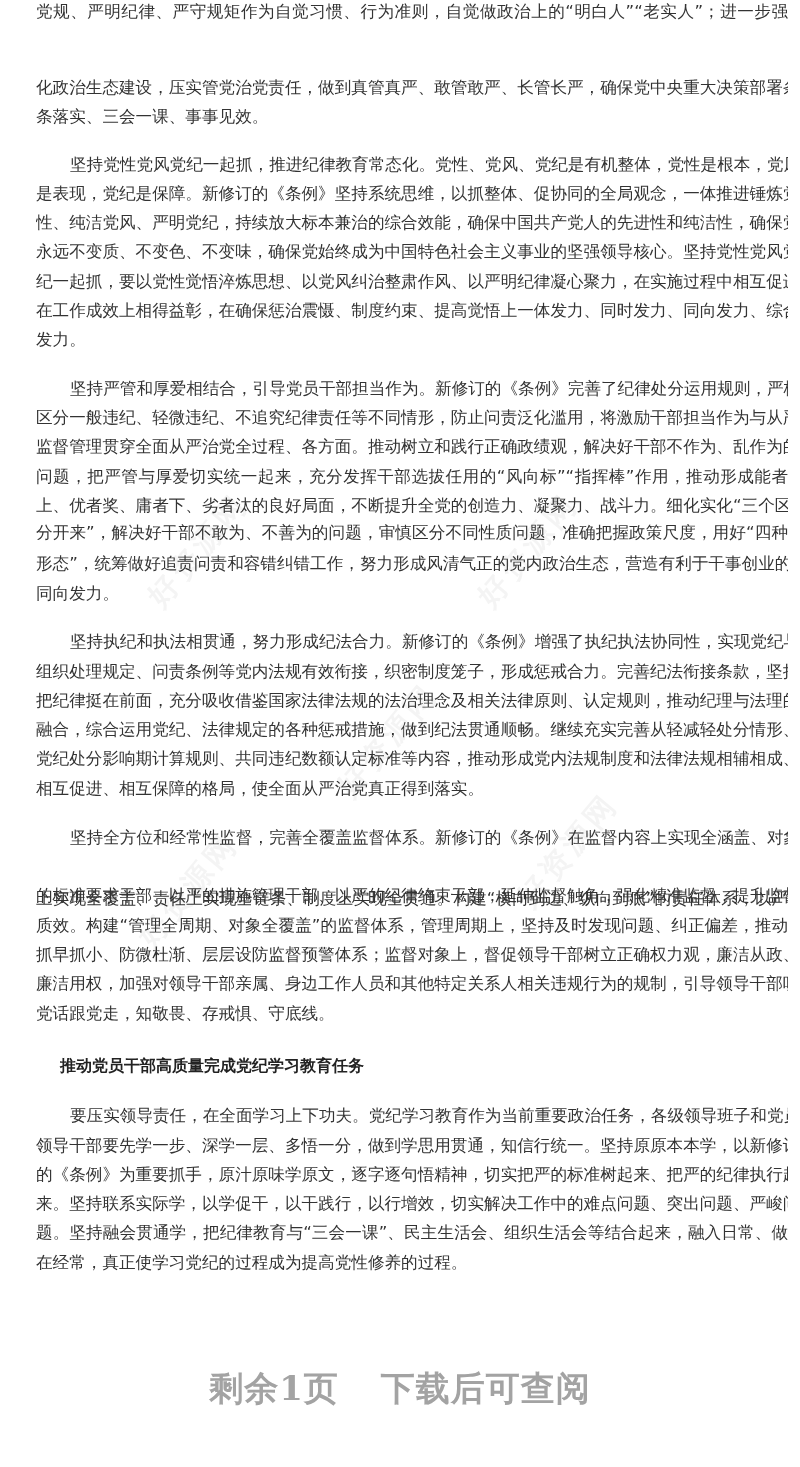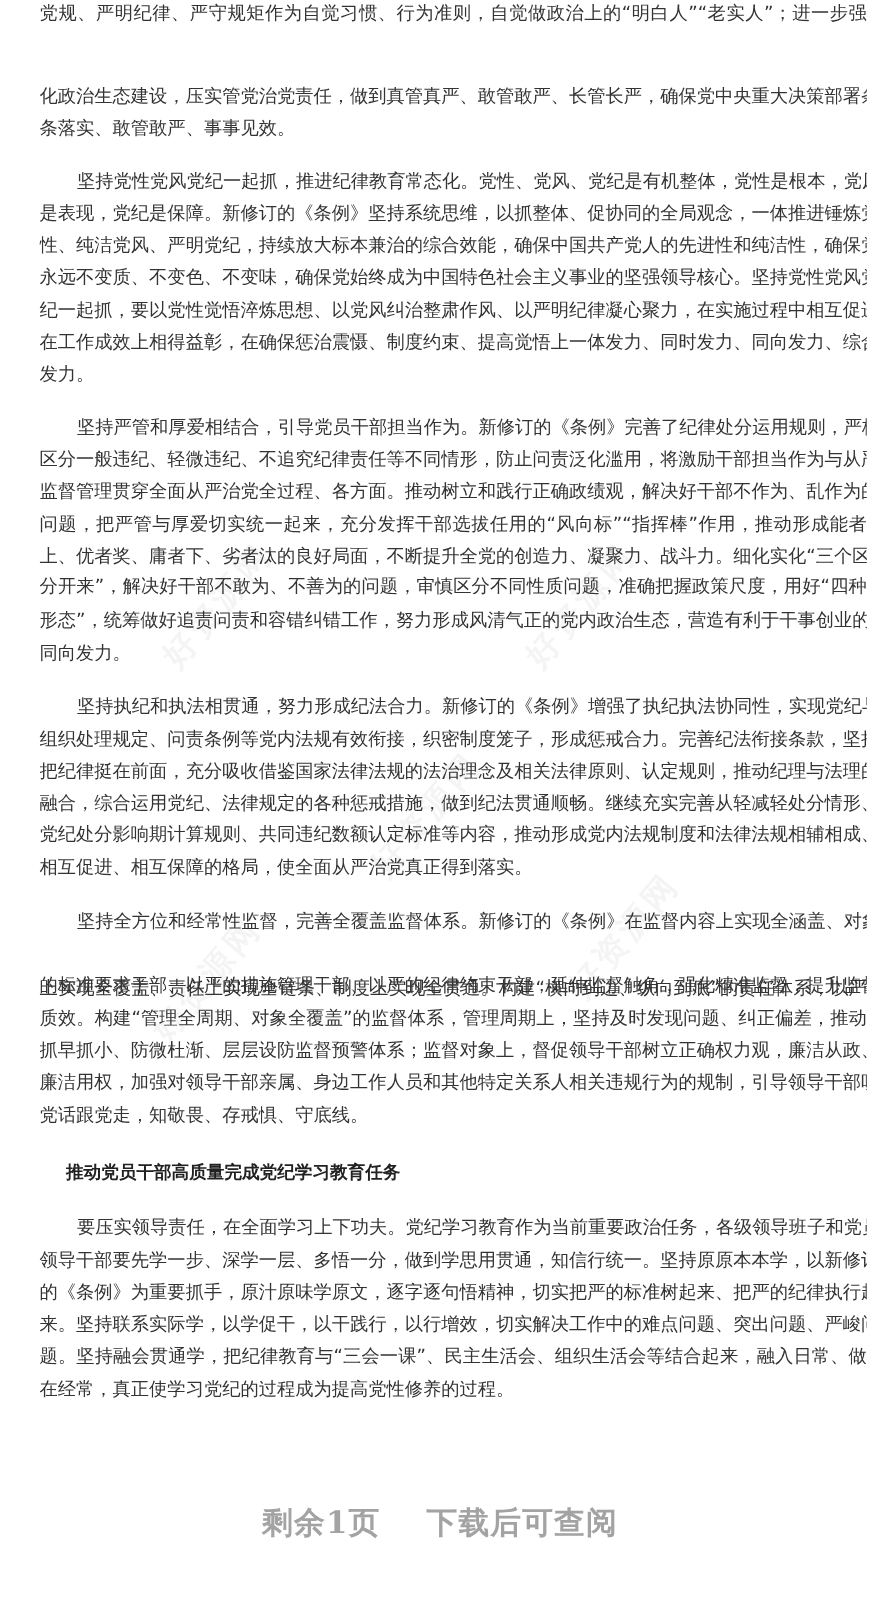--- a/index.html
+++ b/index.html
@@ -24,33 +24,33 @@
     line-height: 24px; color: #222; text-align: right;
   }
   .watermark {
     position: absolute; font-size: 30px; color: rgba(0,0,0,0.045);
     transform: rotate(-50deg); white-space: nowrap; pointer-events: none;
     font-weight: bold; letter-spacing: 4px;
   }
   .footer-banner {
     position: absolute; left: 0; width: 800px; top: 1366px; text-align: center;
     font-family: "DejaVu Serif", "Liberation Serif", serif;
-    font-weight: bold; font-size: 28px; color: #a3a3a3; letter-spacing: 1px;
+    font-weight: bold; font-size: 34px; color: #a3a3a3; letter-spacing: 1px;
   }
   .footer-banner .gap { display: inline-block; width: 42px; }
 </style>
 </head>
 <body>
 
 <div class="page">
 
   <div>
     <div class="line" style="top:0px">党规、严明纪律、严守规矩作为自觉习惯、行为准则，自觉做政治上的“明白人”“老实人”；进一步强</div>
     <div class="line" style="top:76px">化政治生态建设，压实管党治党责任，做到真管真严、敢管敢严、长管长严，确保党中央重大决策部署条</div>
-    <div class="line last" style="top:105px">条落实、敢管敢严、事事见效。</div>
+    <div class="line last" style="top:105px">条落实、三会一课、事事见效。</div>
   </div>
 
   <div>
     <div class="line indent" style="top:153px">坚持党性党风党纪一起抓，推进纪律教育常态化。党性、党风、党纪是有机整体，党性是根本，党风</div>
     <div class="line" style="top:182px">是表现，党纪是保障。新修订的《条例》坚持系统思维，以抓整体、促协同的全局观念，一体推进锤炼党</div>
     <div class="line" style="top:211px">性、纯洁党风、严明党纪，持续放大标本兼治的综合效能，确保中国共产党人的先进性和纯洁性，确保党</div>
     <div class="line" style="top:240px">永远不变质、不变色、不变味，确保党始终成为中国特色社会主义事业的坚强领导核心。坚持党性党风党</div>
     <div class="line" style="top:270px">纪一起抓，要以党性觉悟淬炼思想、以党风纠治整肃作风、以严明纪律凝心聚力，在实施过程中相互促进、</div>
     <div class="line" style="top:299px">在工作成效上相得益彰，在确保惩治震慑、制度约束、提高觉悟上一体发力、同时发力、同向发力、综合</div>
     <div class="line last" style="top:328px">发力。</div>

